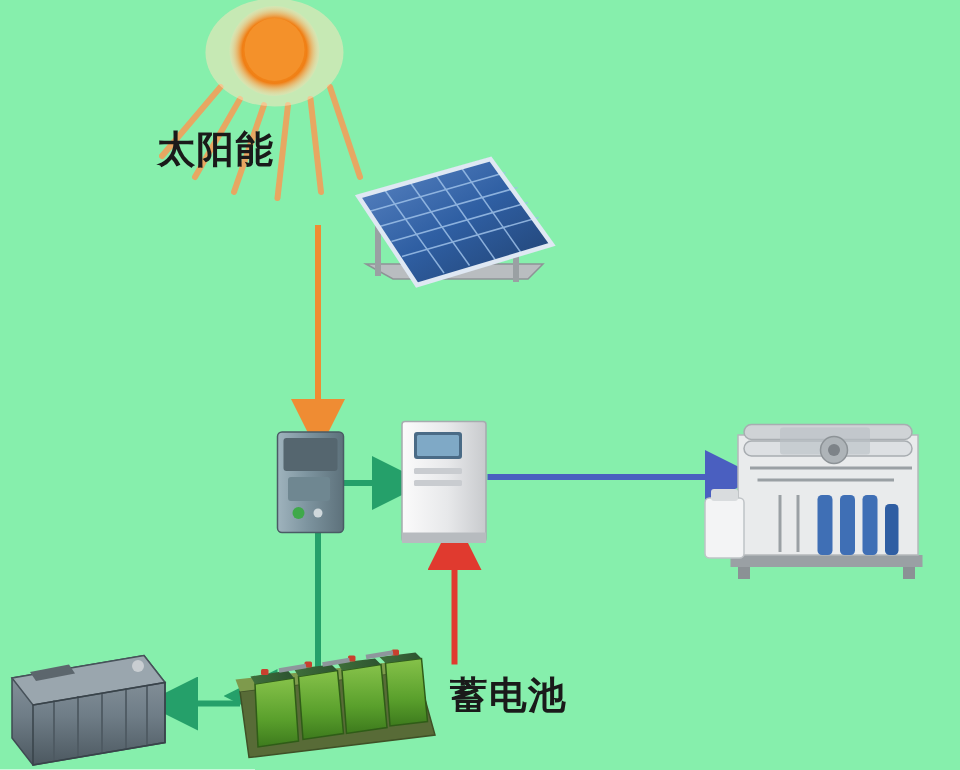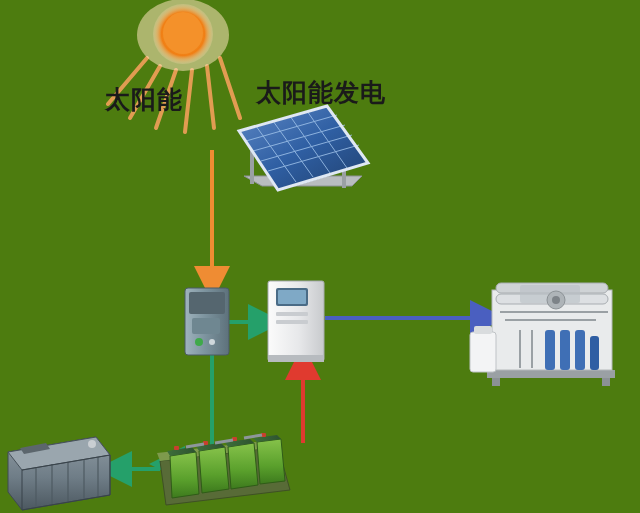--- a/index.html
+++ b/index.html
@@ -7,21 +7,21 @@
     padding: 0;
     background: #ffffff;
   }
   body {
     font-family: "Liberation Sans", sans-serif;
   }
   #canvas {
     position: relative;
     width: 640px;
     height: 513px;
-    background: #4d7c0f;
+    background: #86efac;
     overflow: hidden;
   }
   .label {
     position: absolute;
     color: #1a1a1a;
     font-weight: 700;
     white-space: nowrap;
     letter-spacing: 1px;
   }
   #lbl-solar-energy { left: 105px; top: 83px; font-size: 25px; }
@@ -229,15 +229,15 @@
       <path d="M84,459 L84,499"></path>
       <path d="M98,457 L98,497"></path>
     </g>
     <path d="M22,470 L110,455 L110,495 L22,510 Z" fill="none" stroke="#39434a" stroke-width="1"></path>
 
     <path d="M20,448 L46,443 L50,449 L24,454 Z" fill="#5c666d"></path>
     <circle cx="92" cy="444" r="4" fill="#c9ced2"></circle>
   </svg>
 
   <div class="label" id="lbl-solar-energy">太阳能</div>
-  <div class="label" id="lbl-solar-gen">太阳能发电</div>
+  <div class="label" id="lbl-battery">蓄电池</div>
 
 </div>
 
 </body></html>

